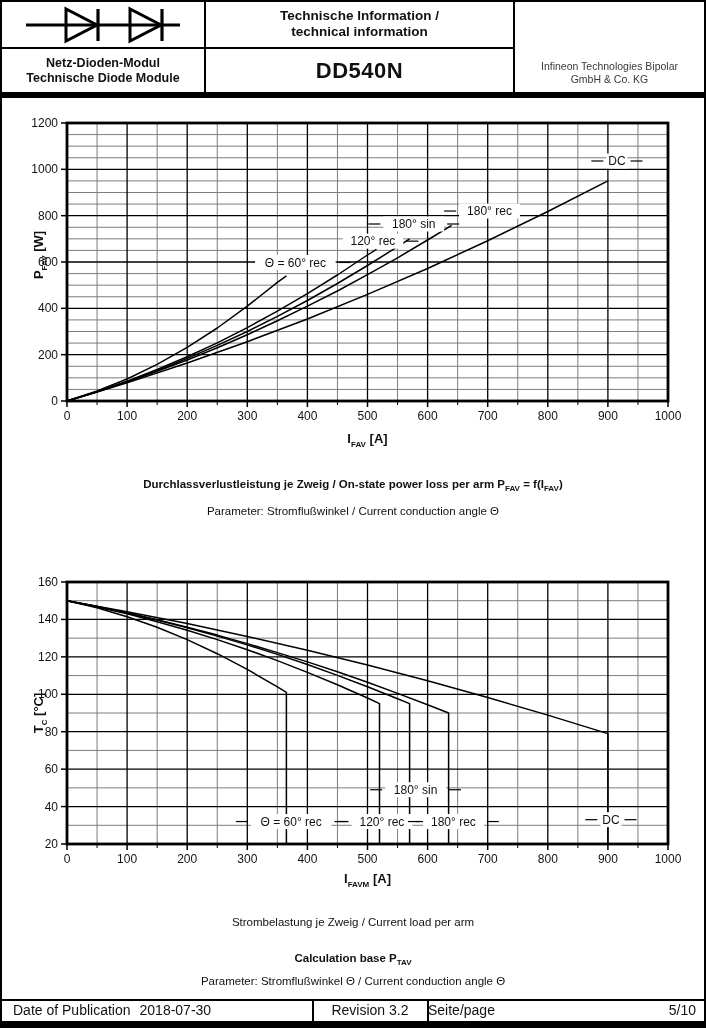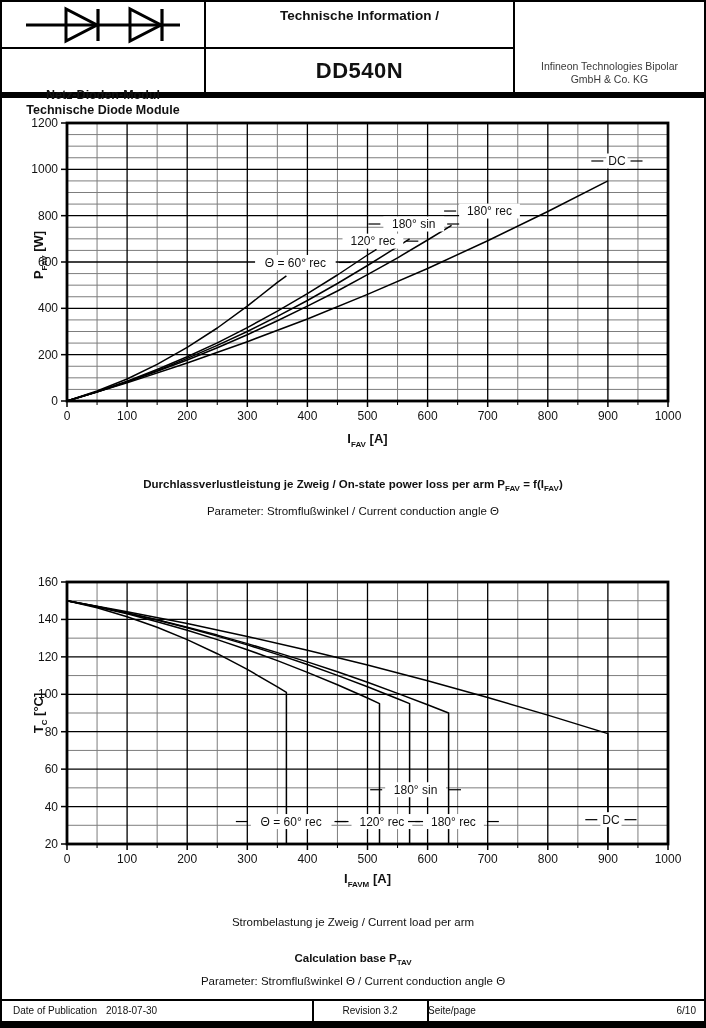--- a/index.html
+++ b/index.html
@@ -4,36 +4,36 @@
 <style>
   html,body{margin:0;padding:0;background:#e8e8e8;}
   .page{position:relative;width:706px;height:1028px;background:#ffffff;margin:0 auto;
         font-family:"Liberation Sans","DejaVu Sans",sans-serif;color:#111;overflow:hidden;}
   .abs{position:absolute;}
   .hline{position:absolute;background:#000;}
   .vline{position:absolute;background:#000;}
   
   .hdr-doc{font-weight:bold;font-size:13.5px;text-align:center;line-height:16px;}
   .hdr-part{font-weight:bold;font-size:22px;text-align:center;letter-spacing:0.5px;}
-  .hdr-module{font-weight:bold;font-size:12.5px;text-align:center;line-height:15px;margin-top:32px;}
+  .hdr-module{font-weight:bold;font-size:12.5px;text-align:center;line-height:15px;}
   .hdr-company{font-size:10.5px;color:#3a3a3a;text-align:center;line-height:13px;}
   
   .cap{position:absolute;left:0;width:706px;text-align:center;font-size:11.5px;line-height:14px;}
   .cap.b{font-weight:bold;}
   sub{font-size:8px;}
   
   .xaxis-title{position:absolute;left:67px;width:601px;text-align:center;
                font-weight:bold;font-size:13px;margin-top:10px;}
   .yaxis-title{position:absolute;white-space:nowrap;font-weight:bold;font-size:13px;
                transform:translate(-50%,-50%) rotate(-90deg);}
   
   text.tick{font-family:"Liberation Sans","DejaVu Sans",sans-serif;font-size:12px;fill:#111;}
   text.clabel{font-family:"Liberation Sans","DejaVu Sans",sans-serif;font-size:12px;fill:#111;}
   
-  .ftr{position:absolute;font-size:10px;color:#111;display:flex;align-items:center;}
+  .ftr{position:absolute;font-size:14px;color:#111;display:flex;align-items:center;}
 </style>
 </head>
 <body>
 
 <div class="page">
 
   <div class="hline" style="left:0;top:0;width:706px;height:2px;"></div>
   <div class="vline" style="left:0;top:0;width:2px;height:1028px;"></div>
   <div class="vline" style="left:704px;top:0;width:2px;height:1028px;"></div>
   <div class="vline" style="left:204px;top:0;width:2px;height:93px;"></div>
@@ -51,20 +51,21 @@
     </svg>
   </div>
 
   <div class="abs hdr-module" style="left:2px;top:56px;width:202px;">
     <div>Netz-Dioden-Modul</div>
     <div>Technische Diode Module</div>
   </div>
 
   <div class="abs hdr-doc" style="left:206px;top:8px;width:307px;">
     <div>Technische Information /</div>
+    <div>technical information</div>
   </div>
   <div class="abs hdr-part" style="left:206px;top:58px;width:307px;">DD540N</div>
 
   <div class="abs hdr-company" style="left:515px;top:60px;width:189px;">
     <div>Infineon Technologies Bipolar</div>
     <div>GmbH &amp; Co. KG</div>
   </div>
 
   <svg id="chart1" class="abs" style="left:0;top:100px;" width="706" height="345">
       <line x1="97.05" y1="23" x2="97.05" y2="301" stroke="#7d7d7d" stroke-width="1"></line>
@@ -319,15 +320,15 @@
 
   <div class="ftr" style="left:13px;top:999px;height:22px;gap:9px;">
     <span>Date of Publication</span>
     <span>2018-07-30</span>
   </div>
   <div class="ftr" style="left:313px;top:999px;width:114px;height:22px;justify-content:center;border-radius:9px;">
     <span>Revision 3.2</span>
   </div>
   <div class="ftr" style="left:428px;top:999px;width:268px;height:22px;justify-content:space-between;gap:12px;padding-right:9px;">
     <span>Seite/page</span>
-    <span>6/10</span>
+    <span>5/10</span>
   </div>
 </div>
 
 </body></html>

